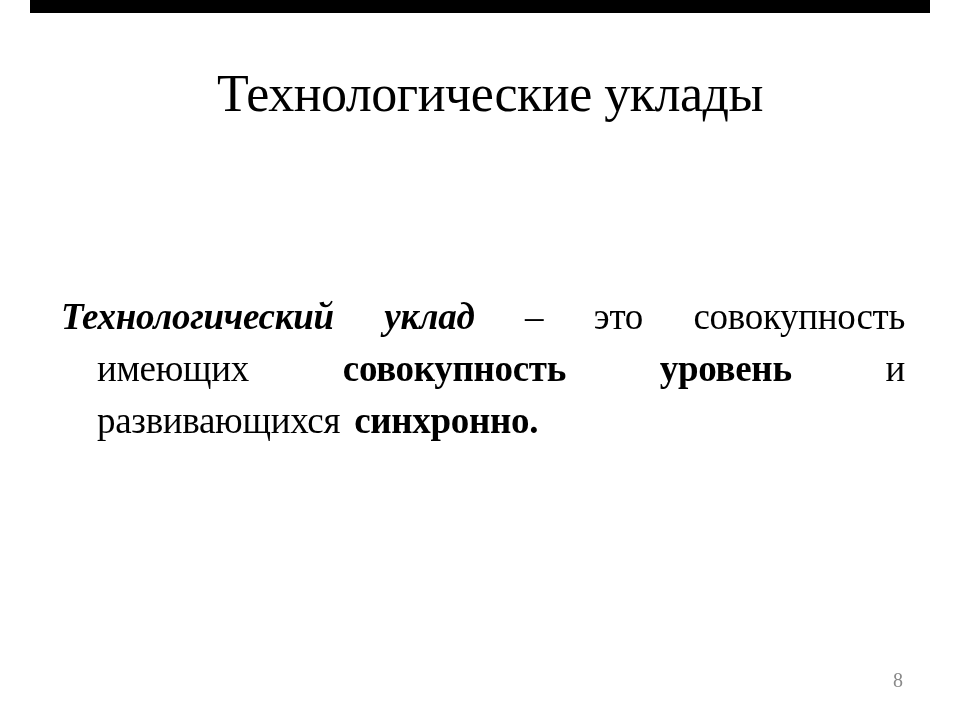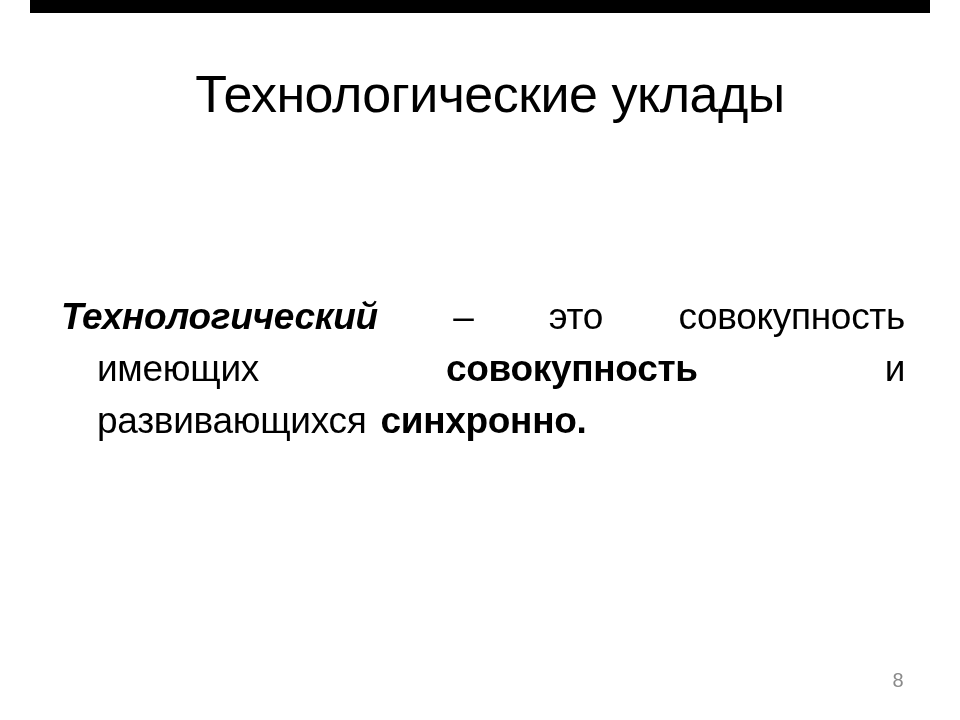--- a/index.html
+++ b/index.html
@@ -6,21 +6,21 @@
     margin: 0;
     padding: 0;
     background: #ffffff;
   }
   .slide {
     position: relative;
     width: 960px;
     height: 720px;
     background: #ffffff;
     overflow: hidden;
-    font-family: Liberation Sans, sans-serif;
+    font-family: Liberation Serif, serif;
     color: #000000;
   }
   .top-bar {
     position: absolute;
     top: 0;
     left: 30px;
     width: 900px;
     height: 13px;
     background: #000000;
   }
@@ -80,27 +80,29 @@
 
 <div class="slide">
 
   <div class="top-bar" style="background: rgb(0, 0, 0);"></div>
 
   <h1 class="slide-title">Технологические уклады</h1>
 
   <div class="body-text">
       <div class="body-line first">
         <span class="seg bold-italic">Технологический</span>
+        <span class="seg bold-italic">уклад</span>
         <span class="seg regular">–</span>
         <span class="seg regular">это</span>
         <span class="seg regular">совокупность</span>
       </div>
       <div class="body-line">
         <span class="seg regular">имеющих</span>
         <span class="seg bold">совокупность</span>
+        <span class="seg bold">уровень</span>
         <span class="seg regular">и</span>
       </div>
       <div class="body-line last">
         <span class="seg regular">развивающихся</span>
         <span class="seg bold">синхронно.</span>
       </div>
     </div>
 
   <div class="page-number" style="color: rgb(138, 138, 138);">8</div>
 

